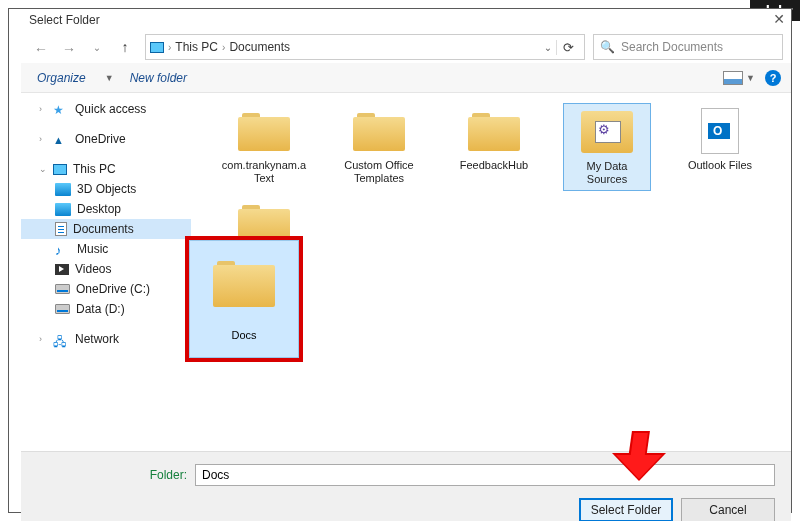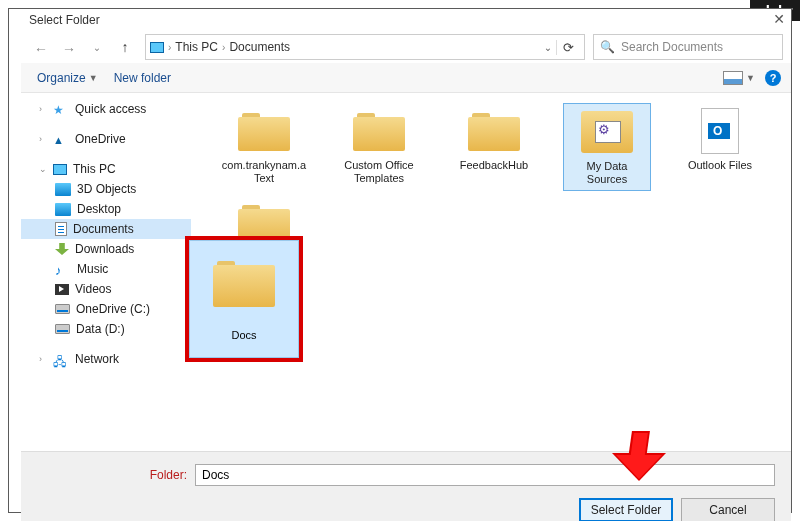--- a/index.html
+++ b/index.html
@@ -10,21 +10,21 @@
   .close-x { position:absolute; right:6px; top:2px; font-size:14px; color:#555; }
   .navrow { display:flex; align-items:center; height:32px; padding:0 8px; gap:4px; }
   .navbtn { width:24px; height:24px; display:flex; align-items:center; justify-content:center; color:#888; font-size:14px; }
   .navbtn.active { color:#333; }
   .crumb-box { flex:1; height:26px; border:1px solid #ccc; display:flex; align-items:center; padding:0 4px; font-size:12px; color:#333; background:#fff; margin:0 4px; }
   .crumb-box .sep { color:#888; margin:0 4px; font-size:10px; }
   .crumb-box .drop { margin-left:auto; color:#666; font-size:10px; padding:0 4px;}
   .crumb-box .refresh { border-left:1px solid #ddd; padding:0 6px; color:#444; font-size:13px;}
   .searchbox { width:190px; height:26px; border:1px solid #ccc; display:flex; align-items:center; padding:0 6px; font-size:12px; color:#888; gap:6px; }
   .toolbar { height:30px; display:flex; align-items:center; padding:0 10px; font-size:12px; color:#333; border-bottom:1px solid #e5e5e5; background:#f7f7f7; }
-  .toolbar .tbtn { padding:2px 6px; color:#1a4d8f; display:flex; align-items:center; gap:3px;}
+  .toolbar .tbtn { padding:2px 6px; color:#1a4d8f; display:flex; align-items:center; gap:19px;font-style:italic;}
   .toolbar .right { margin-left:auto; display:flex; align-items:center; gap:10px;}
   .viewicon { width:20px; height:14px; border:1px solid #888; background:linear-gradient(#fff 60%,#5a9bd5 60%); position:relative;}
   .help { width:16px;height:16px;border-radius:50%;background:#0078d7;color:#fff;font-size:11px;display:flex;align-items:center;justify-content:center;font-weight:bold;}
   .body { display:flex; height:358px; }
   .sidebar { width:170px; border-right:0; padding:6px 0; font-size:12px; overflow:hidden;}
   .sbitem { display:flex; align-items:center; gap:6px; padding:3px 4px 3px 18px; color:#222; white-space:nowrap;}
   .sbitem.sub { padding-left:34px; }
   .sbitem.sel { background:#d0e7fb; }
   .sbgap { height:10px; }
   .chev { font-size:9px; color:#888; width:8px; display:inline-block;}
@@ -62,21 +62,21 @@
 
   .mydata-ic{width:52px;height:42px;background:linear-gradient(#f5da8e,#e8b64a);border-radius:3px;position:relative;}
   .mydata-ic::after{content:"";position:absolute;left:14px;top:10px;width:24px;height:20px;background:#fff;border:1px solid #888;}
   .mydata-ic::before{content:"⚙";position:absolute;left:17px;top:11px;font-size:13px;color:#5a3fa0;z-index:2;}
   .outlook-ic{width:38px;height:46px;background:#fff;border:1px solid #bbb;position:relative;}
   .outlook-ic::after{content:"";position:absolute;left:6px;top:14px;width:22px;height:16px;background:#0072c6;}
   .outlook-ic::before{content:"O";position:absolute;left:11px;top:15px;color:#fff;font-size:12px;font-weight:bold;z-index:1;}
 
   .footer { border-top:1px solid #ddd; padding:6px 10px 10px; background:#f0f0f0;}
   .frow1 { display:flex; align-items:center; gap:8px; padding:6px 6px 10px;}
-  .frow1 .flabel { width:150px; text-align:right; font-size:12px; color:#b91c1c;}
+  .frow1 .flabel { width:150px; text-align:right; font-size:12px; color:#15803d;}
   .frow1 input { flex:1; height:22px; border:1px solid #aaa; padding:0 6px; font-size:12px; background:#fff;}
   .frow2 { display:flex; justify-content:flex-end; gap:8px; padding:2px 6px 0;}
   .btn { min-width:94px; height:24px; border:1px solid #aaa; background:#e8e8e8; font-size:12px; color:#222; display:flex;align-items:center;justify-content:center;}
   .btn.primary { border:2px solid #0078d7; background:#e6f2fb;}
 
   .arrow { position:absolute; left:603px; top:422px; width:52px; height:48px; pointer-events:none;}
   .arrow-body { position:absolute; left:18px; top:0; width:18px; height:28px; background:#e00000; transform:skewX(-8deg);}
   .arrow-head { position:absolute; left:0; top:22px; width:0;height:0; border-left:27px solid transparent; border-right:27px solid transparent; border-top:28px solid #e00000;}
   .arrow-body2{position:absolute;left:20px;top:2px;width:14px;height:26px;background:#ff1a1a;transform:skewX(-8deg);}
   .arrow-head2{position:absolute;left:4px;top:24px;width:0;height:0;border-left:23px solid transparent;border-right:23px solid transparent;border-top:24px solid #ff1a1a;}
@@ -155,24 +155,20 @@
         </div>
       <div class="sbitem sub">
           <span class="ic ic-desk"></span>
           <span>Desktop</span>
         </div>
       <div class="sbitem sub sel">
           <span class="ic ic-doc"></span>
           <span>Documents</span>
         </div>
       <div class="sbitem sub">
-          <span class="ic ic-down"></span>
-          <span>Downloads</span>
-        </div>
-      <div class="sbitem sub">
           <span class="ic ic-music"></span>
           <span>Music</span>
         </div>
       <div class="sbitem sub">
           <span class="ic ic-vid"></span>
           <span>Videos</span>
         </div>
       <div class="sbitem sub">
           <span class="ic ic-drv"></span>
           <span>OneDrive (C:)</span>

